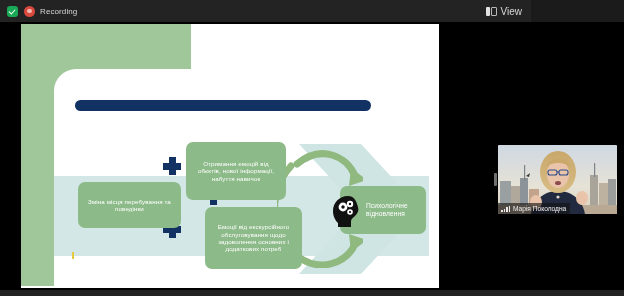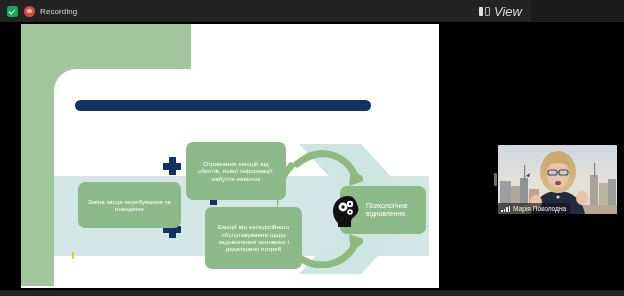--- a/index.html
+++ b/index.html
@@ -101,23 +101,22 @@
   .view-ico .vr {
     position: absolute;
     left: 5.5px; top: 0;
     width: 5.5px; height: 9px;
     border: 1px solid #b9b9b9;
     box-sizing: border-box;
     border-radius: 1px;
   }
   .view-label {
     color: #d8d8d8;
-    font-size: 13px;
+    font-size: 10px;
     white-space: nowrap;
-    font-style: italic;
   }
 
   
   .stage {
     position: absolute;
     left: 0; top: 22px;
     width: 624px; height: 268px;
     background: #000000;
   }
 

